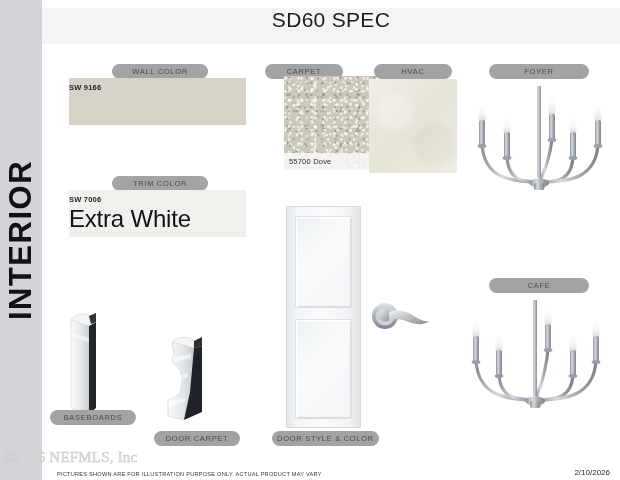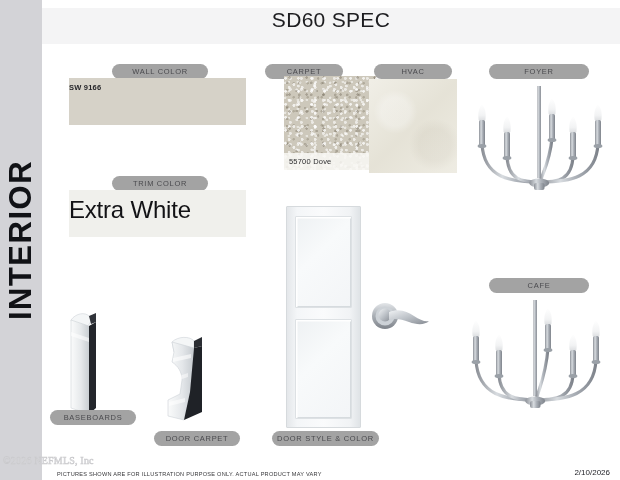--- a/index.html
+++ b/index.html
@@ -160,21 +160,21 @@
                 inset -1px -1px 0 rgba(198,204,209,.65);
     box-sizing: border-box;
     border-radius: 1px;
   }
 
   
   .watermark {
     position: absolute;
     left: 3px;
     bottom: 14px;
-    font-size: 10px;
+    font-size: 15px;
     color: #e2e2e4;
     -webkit-text-stroke: 0.5px #c9c9cc;
     letter-spacing: 0.2px;
     font-family: "Liberation Serif", serif;
     white-space: nowrap;
   }
   .disclaimer {
     position: absolute;
     left: 57px; bottom: 3px;
     font-size: 5.6px;
@@ -200,20 +200,21 @@
   <div class="header-title">SD60 SPEC</div>
 </div>
 
 <div class="pill abs" style="left:112px; top:64px; width:96px;">WALL COLOR</div>
 <div class="paint-swatch" style="left:69px; top:78px; width:177px; height:47px; background:#d6d2c8;">
   <div class="paint-code">SW 9166</div>
 </div>
 
 <div class="pill abs" style="left:112px; top:176px; width:96px;">TRIM COLOR</div>
 <div class="paint-swatch" style="left:69px; top:190px; width:177px; height:47px; background:#f0f0ec;">
+  <div class="paint-code">SW 7006</div>
   <div class="paint-name">Extra White</div>
 </div>
 
 <div class="pill abs" style="left:265px; top:64px; width:78px;">CARPET</div>
 <div class="carpet-swatch" style="left:256px; top:76px; width:94px; height:94px;margin-left:28px;">
   <div class="carpet-caption">55700 Dove</div>
 </div>
 
 <div class="pill abs" style="left:374px; top:64px; width:78px;">HVAC</div>
 <div class="hvac-swatch" style="left:369px; top:79px; width:88px; height:94px;"></div>

